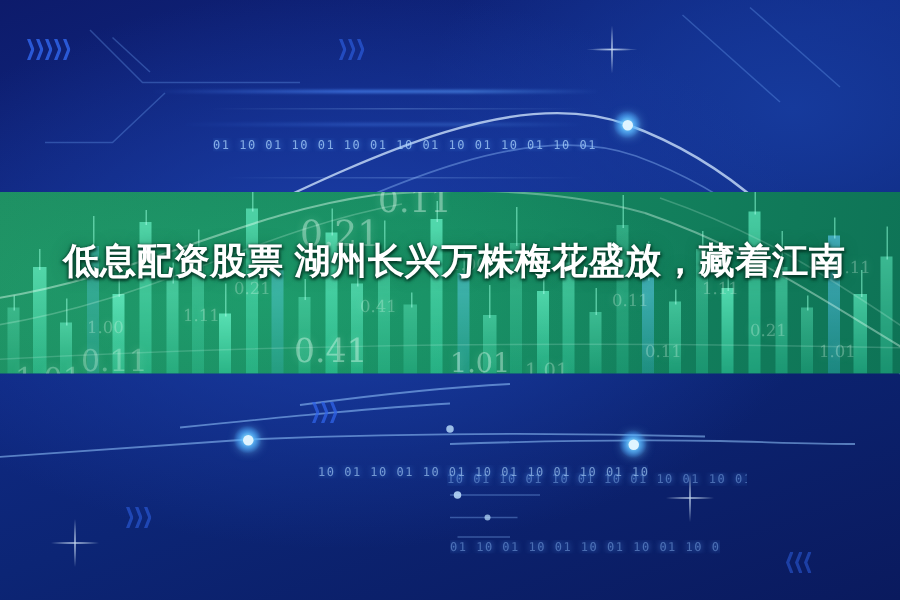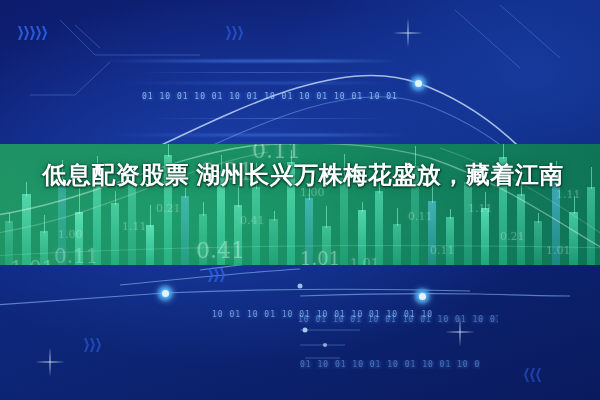--- a/index.html
+++ b/index.html
@@ -76,21 +76,21 @@
   }
   .binary.dim{ color:rgba(150,195,255,.42); }
 
   
   .arcsvg{ position:absolute; inset:0; }
 
   
   #band{
     position:absolute;
     left:0; right:0;
-    top:144px; height:121px;
+    top:128px; height:121px;
     overflow:hidden;
     background:linear-gradient(100deg,#1e8f62 0%, #1a8a60 22%, #16875f 48%, #127f5c 72%, #0e7356 100%);
   }
   #band .bandtint{
     position:absolute; inset:0;
     background:radial-gradient(ellipse 420px 160px at 30% 60%, rgba(40,190,130,.35), rgba(20,130,95,0) 70%);
   }
 
   
   .bars{ position:absolute; inset:0; }

